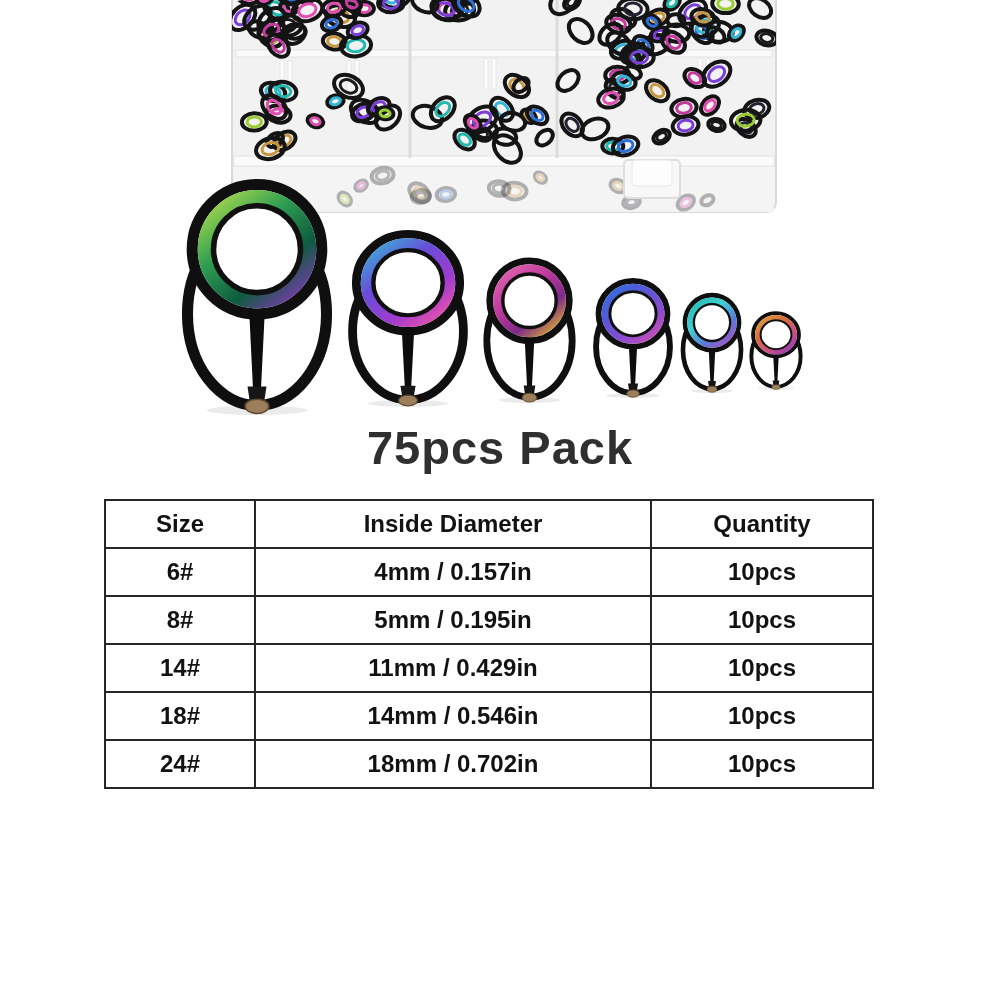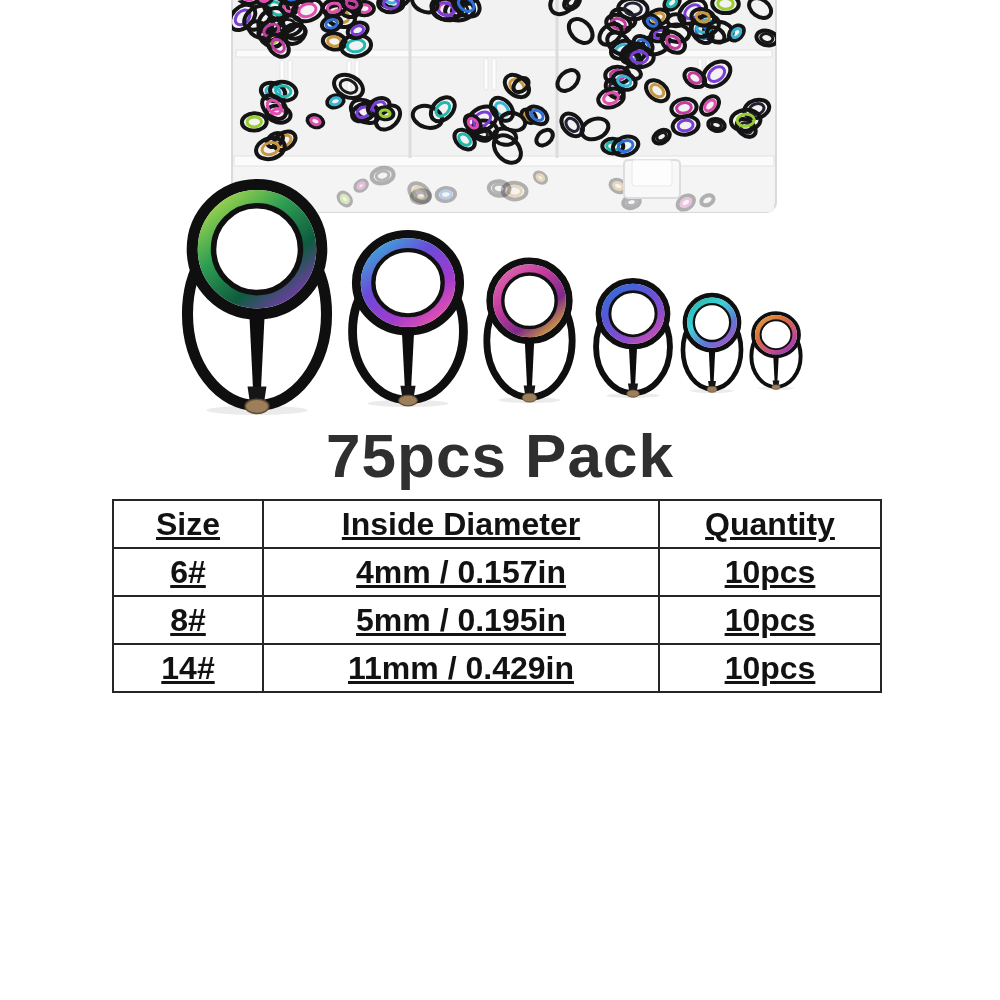--- a/index.html
+++ b/index.html
@@ -22,28 +22,28 @@
   .guide .eye-bg{fill:#ffffff;stroke:#0f0f0f;stroke-width:7}
   .guide .eye-band{fill:none;stroke-width:9}
   .guide .eye-rim{fill:none;stroke:#101010;stroke-width:3.5}
   .guide .strut{fill:#0d0d0d}
   .guide .foot{fill:#161616}
   .guide .foot-tip{fill:#9c7e5a;stroke:#5f4a33;stroke-width:1}
   .guide .shadow{fill:rgba(0,0,0,0.08)}
   
   .pack-title{
     position:absolute;left:0;top:420px;width:1000px;
-    text-align:center;font-size:62px;font-weight:700;color:#2f2f2f;
+    text-align:center;font-size:47px;font-weight:700;color:#2f2f2f;
     letter-spacing:1px;
   }
   
   .spec-table{
-    position:absolute;left:112px;top:499px;width:768px;
+    position:absolute;left:104px;top:499px;width:768px;
     border-collapse:collapse;table-layout:fixed;
-    font-size:32px;font-weight:700;color:#121212;text-align:center;text-decoration:underline;
+    font-size:24px;font-weight:700;color:#121212;text-align:center;
   }
   .spec-table th,.spec-table td{
     border:2px solid #262626;height:46px;padding:0;line-height:1;
     font-weight:700;
   }
   
   .plastic{fill:#f1f1f1;stroke:#d5d5d5;stroke-width:2;opacity:.88}
   .plastic-line{stroke:#dcdcdc;stroke-width:3}
   .ridge{fill:#fbfbfb;stroke:#e2e2e2;stroke-width:1}
   .front-face{fill:#f4f4f4;opacity:.9}
@@ -722,14 +722,24 @@
     <tr>
       <td>8#</td>
       <td>5mm / 0.195in</td>
       <td>10pcs</td>
     </tr>
     <tr>
       <td>14#</td>
       <td>11mm / 0.429in</td>
       <td>10pcs</td>
     </tr>
+    <tr>
+      <td>18#</td>
+      <td>14mm / 0.546in</td>
+      <td>10pcs</td>
+    </tr>
+    <tr>
+      <td>24#</td>
+      <td>18mm / 0.702in</td>
+      <td>10pcs</td>
+    </tr>
   </tbody>
 </table>
 
 </body></html>

